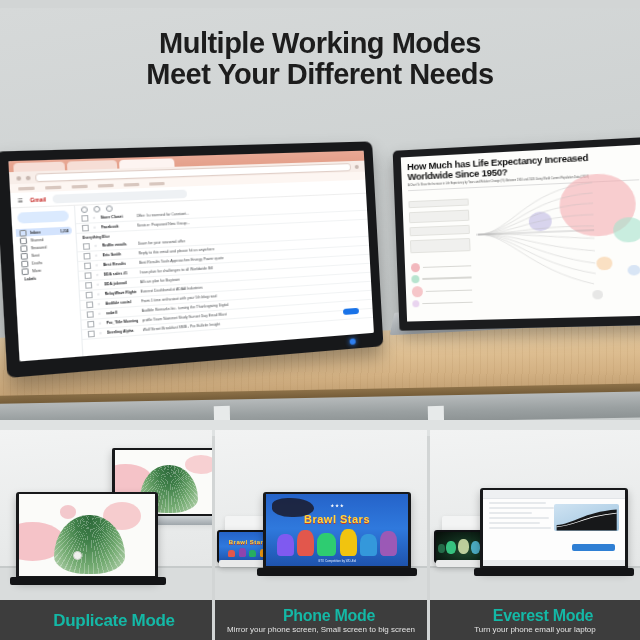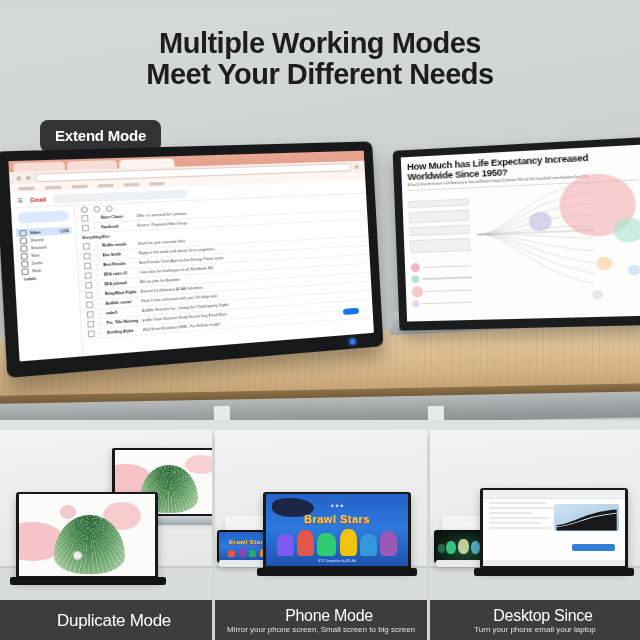--- a/index.html
+++ b/index.html
@@ -106,21 +106,21 @@
   
   .panels{position:absolute;left:0;top:430px;width:640px;height:210px;}
   .panel{position:absolute;top:0;height:210px;overflow:hidden;background:#eceeee;}
   .p1{left:0;width:212px;}
   .p2{left:215px;width:212px;}
   .p3{left:430px;width:210px;}
   .p-photo{position:absolute;left:0;top:0;right:0;bottom:40px;overflow:hidden;
            background:linear-gradient(175deg,#f2f3f3 0%,#e9ebeb 55%,#e2e4e4 100%);}
   .p-cap{position:absolute;left:0;right:0;bottom:0;height:40px;background:#3d3d3d;
          display:flex;flex-direction:column;align-items:center;justify-content:center;gap:1px;}
-  .p-cap .t{color:#ffffff;font-weight:normal;font-size:16px;letter-spacing:-0.3px;line-height:17px;margin-left:16px;}
+  .p-cap .t{color:#14b8a6;font-weight:bold;font-size:16px;letter-spacing:-0.3px;line-height:17px;margin-left:16px;}
   .p-cap .s{color:#e3e3e3;font-size:8px;line-height:9px;text-align:center;padding:0 4px;}
   .p-cap.tall .t{font-size:17px;}
 
   .p-desk{position:absolute;left:-10px;bottom:0;width:240px;height:34px;background:#d9dcdc;}
   .p-deskline{position:absolute;left:-10px;bottom:32px;width:240px;height:2px;background:#c6caca;}
 
   .mini{position:absolute;background:#17181a;border-radius:3px;box-shadow:0 4px 9px rgba(0,0,0,.25);}
   .mini .scr{position:absolute;left:3px;top:2px;right:3px;bottom:4px;overflow:hidden;background:#fff;}
   .mini-foot{position:absolute;background:#131416;border-radius:2px;}
 
@@ -158,21 +158,20 @@
 </head>
 <body>
 
 <div id="page">
 
   <div class="hero">
 
     <div class="headline">Multiple Working Modes
 Meet Your Different Needs</div>
 
-    <div class="mode-badge">Extend Mode</div>
 
     <div class="desk">
         <div class="desk-grain"></div>
       </div>
     <div class="desk-edge"></div>
     <div class="shelf"></div>
     <div class="shelf-gap" style="left:214px;"></div>
     <div class="shelf-gap" style="left:428px;"></div>
     <div class="floor"></div>
 
@@ -517,18 +516,18 @@
                 </svg>
               </div>
               <div class="dk-btn"></div>
               <div class="dk-bar"></div>
             </div>
           </div>
         </div>
         <div class="mini-foot" style="left:44px;top:138px;width:160px;height:8px;"></div>
       </div>
       <div class="p-cap">
-        <div class="t">Desktop Since</div>
+        <div class="t">Everest Mode</div>
         <div class="s">Turn your phone email your laptop</div>
       </div>
     </div>
   </div>
 </div>
 
 </body></html>

